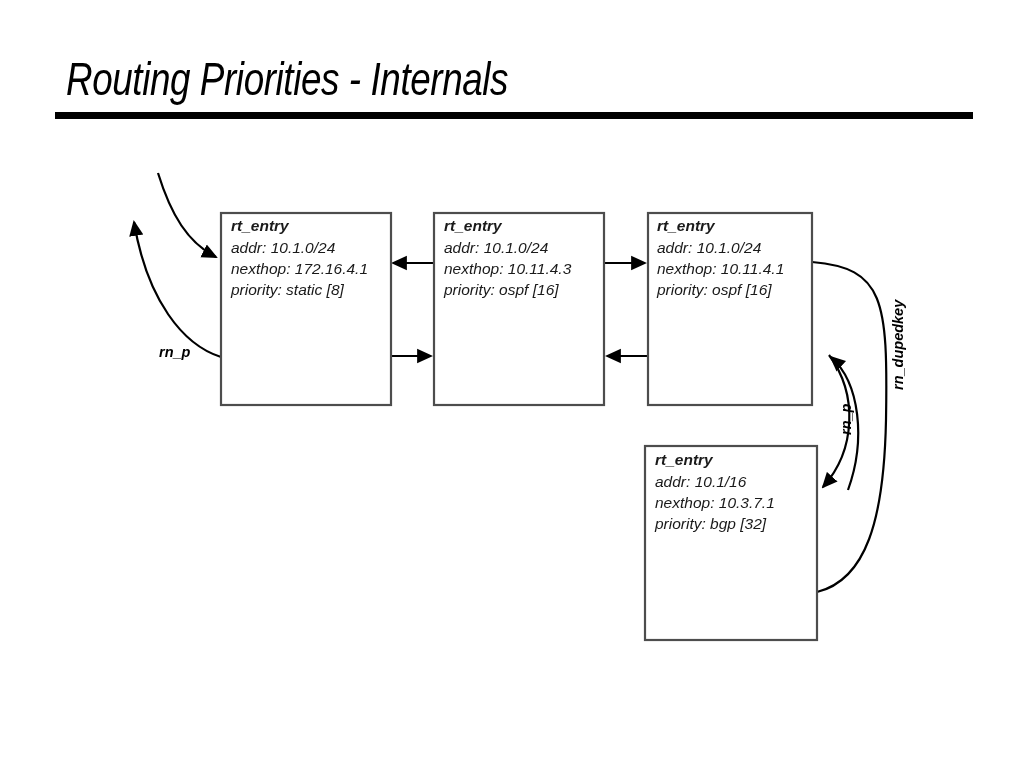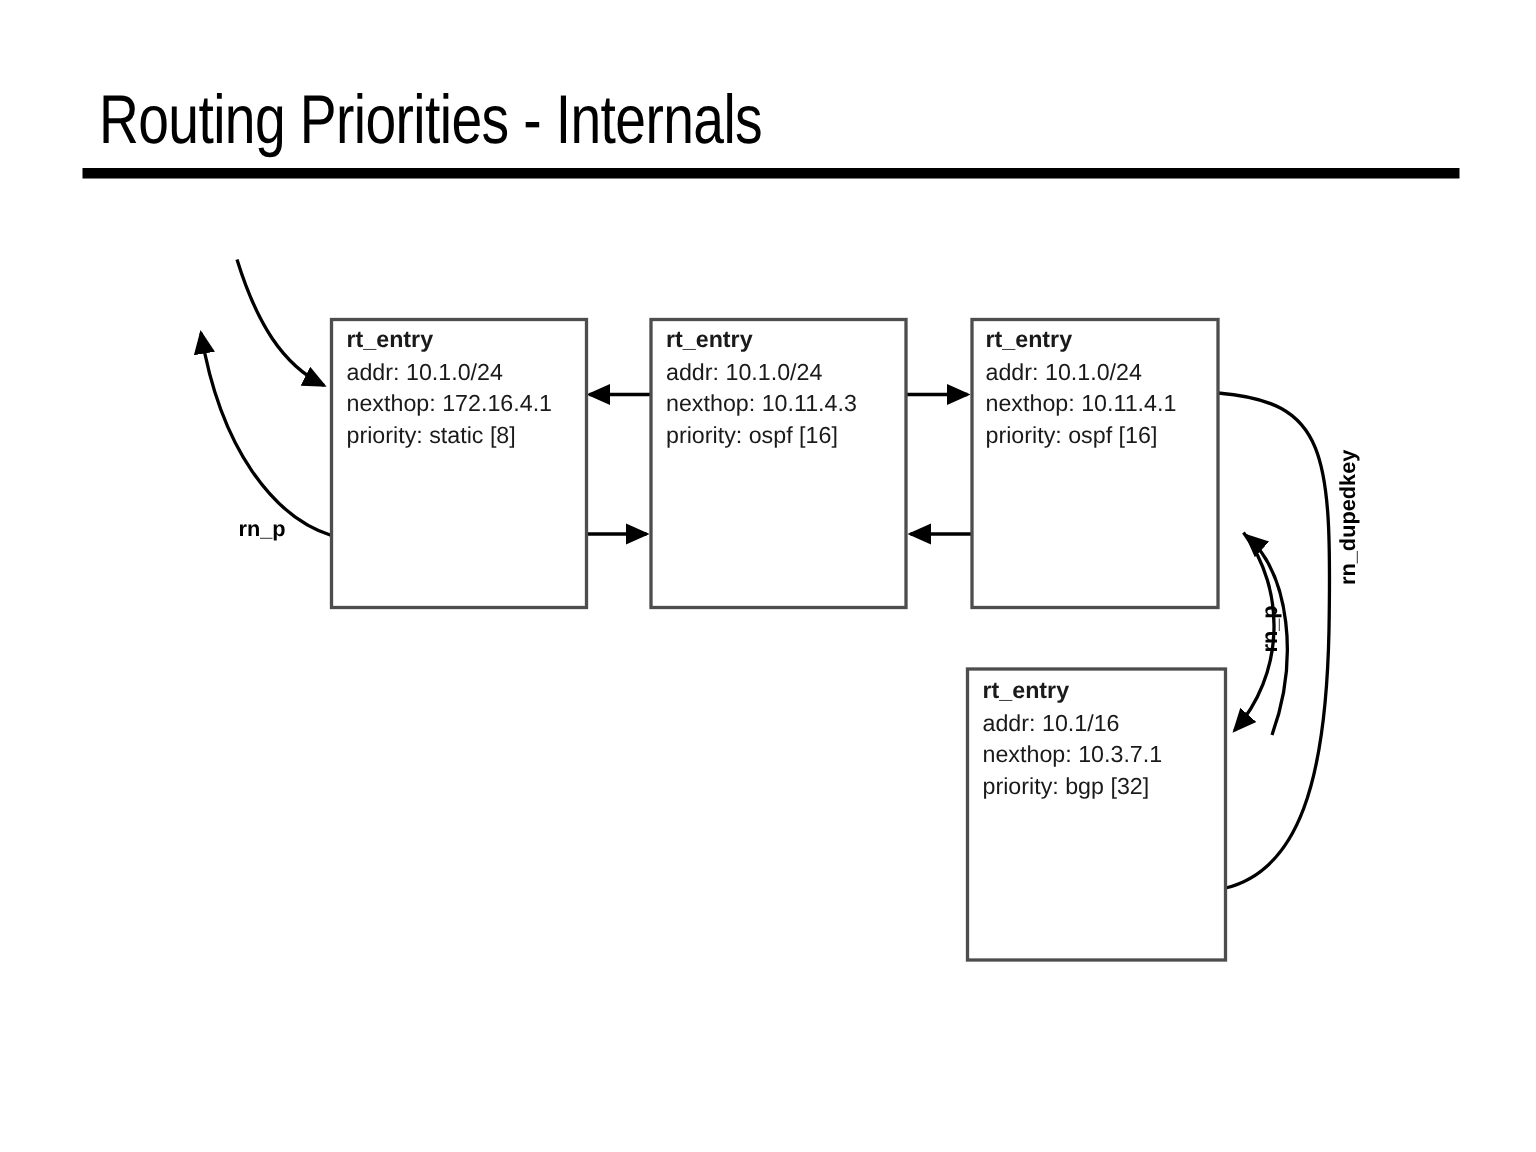--- a/index.html
+++ b/index.html
@@ -12,20 +12,21 @@
     height: 768px;
     overflow: hidden;
     font-family: "Liberation Sans", sans-serif;
     color: #000000;
   }
   .slide {
     position: relative;
     width: 1024px;
     height: 768px;
     background: #ffffff;
+    font-style: italic;
   }
   .slide-title {
     position: absolute;
     left: 66px;
     top: 52px;
     font-family: "Liberation Sans", sans-serif;
     font-size: 46px;
     font-weight: 400;
     letter-spacing: -0.5px;
     color: #000000;

